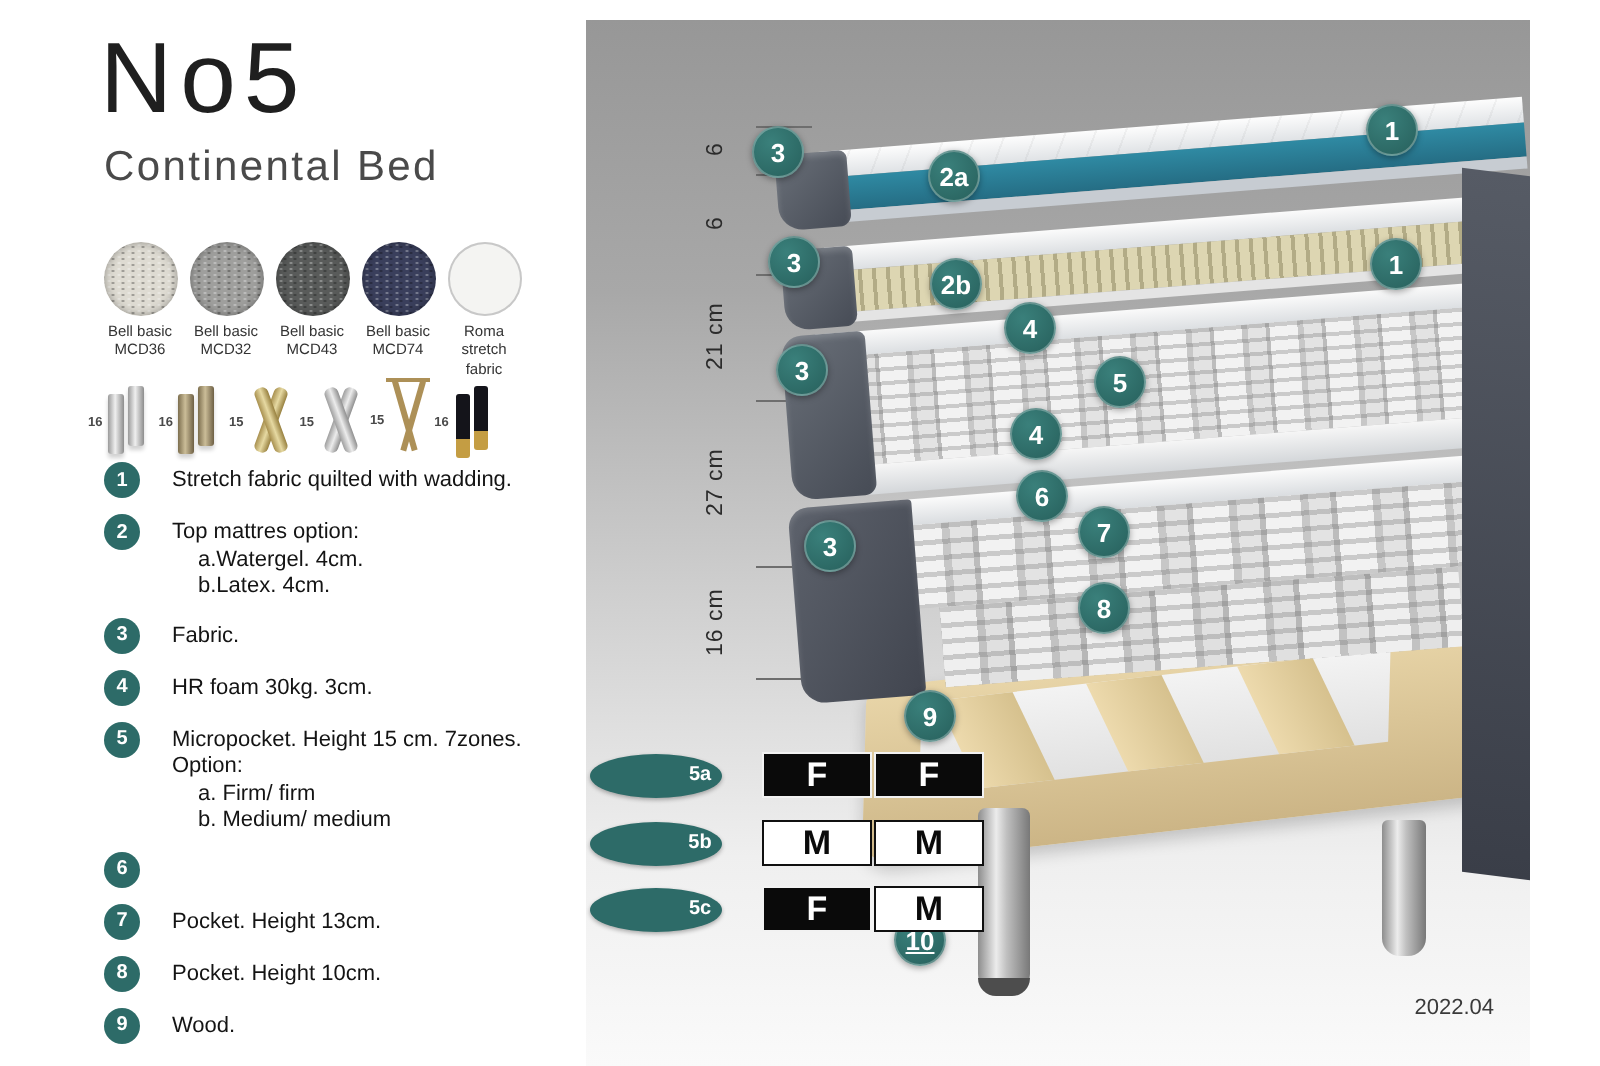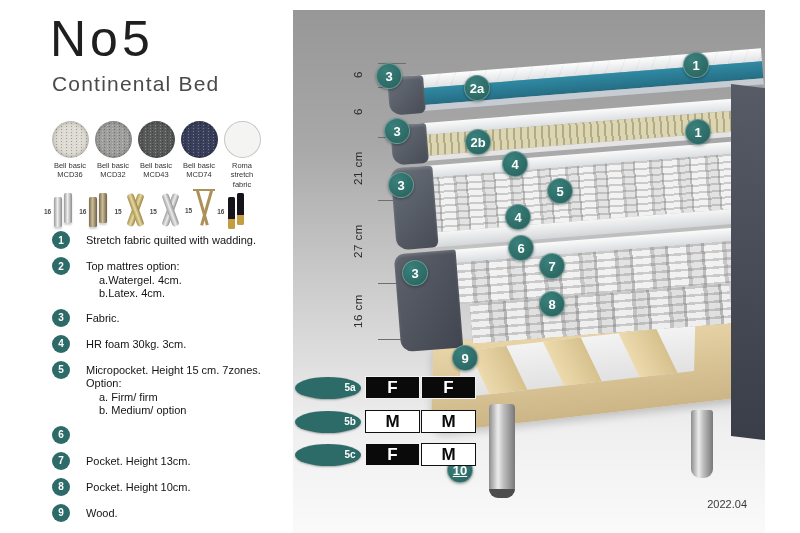--- a/index.html
+++ b/index.html
@@ -128,21 +128,21 @@
   .leg-front::after{content:"";position:absolute;left:0;right:0;bottom:0;height:9px;background:#4d4d4d;border-radius:0 0 11px 11px;}
   .leg-rightfoot{left:398px;top:400px;width:22px;height:68px;z-index:6;border-radius:3px 3px 9px 9px;}
 
   .marker{position:absolute;width:26px;height:26px;margin:-13px 0 0 -13px;border-radius:50%;z-index:10;
     background:radial-gradient(circle at 35% 30%,#3a807b,#27605c);
     color:#fff;font-weight:bold;font-size:13px;display:flex;align-items:center;justify-content:center;
     box-shadow:0 1px 3px rgba(0,0,0,.35);border:1px solid rgba(255,255,255,.28);box-sizing:border-box;}
 
   .ftable{position:absolute;left:2px;display:flex;align-items:center;z-index:11;}
   .flabel{width:22px;height:22px;border-radius:50%;background:#2d6b68;color:#fff;font-size:10px;font-weight:bold;
-    display:flex;align-items:center;justify-content:center;margin-right:4px;box-shadow:0 1px 2px rgba(0,0,0,.3);flex:none;padding-left:44px;}
+    display:flex;align-items:center;justify-content:center;margin-right:20px;box-shadow:0 1px 2px rgba(0,0,0,.3);flex:none;padding-left:44px;}
   .fcells{display:flex;}
   .fcell{width:55px;height:23px;display:flex;align-items:center;justify-content:center;
     font-size:17px;font-weight:bold;box-sizing:border-box;}
   .fcell[data-variant="dark"]{background:#0a0a0a;color:#fff;border:1px solid #f2f2f2;}
   .fcell[data-variant="light"]{background:#fff;color:#0a0a0a;border:1px solid #101010;}
   .fcell + .fcell{margin-left:1px;}
 
   .version{position:absolute;right:18px;top:488px;font-size:11px;color:#3a3a3a;z-index:11;}
 </style>
 </head>
@@ -227,21 +227,21 @@
       <div class="legend-num">4</div>
       <div class="legend-text">
           <div>HR foam 30kg. 3cm.</div>
         </div>
     </div>
     <div class="legend-item">
       <div class="legend-num">5</div>
       <div class="legend-text">
         <div>Micropocket. Height 15 cm. 7zones. Option:</div>
         <div class="sub">a. Firm/ firm</div>
-        <div class="sub">b. Medium/ option</div>
+        <div class="sub">b. Medium/ medium</div>
       </div>
     </div>
     <div class="legend-item">
       <div class="legend-num">6</div>
     </div>
     <div class="legend-item">
       <div class="legend-num">7</div>
       <div class="legend-text">
           <div>Pocket. Height 13cm.</div>
         </div>

